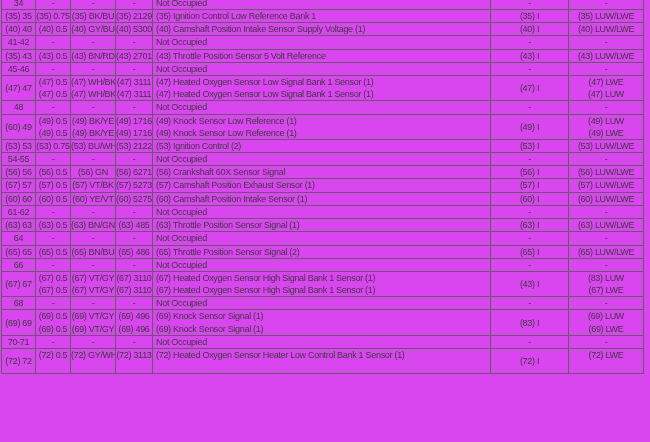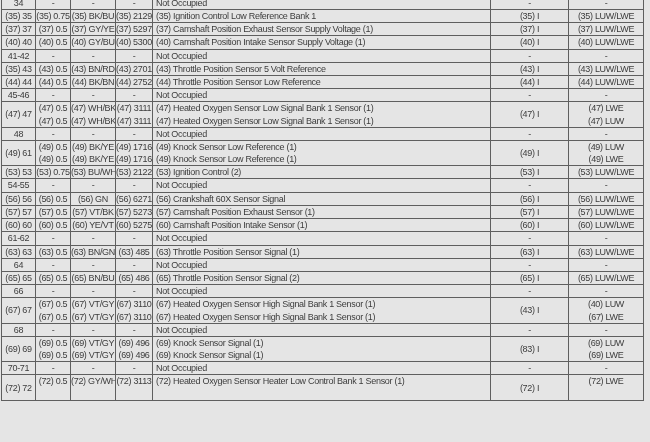--- a/index.html
+++ b/index.html
@@ -11,21 +11,21 @@
     width: 650px;
     height: 442px;
     overflow: hidden;
     font-family: "Liberation Sans", sans-serif;
   }
   .viewport {
     position: relative;
     width: 650px;
     height: 442px;
     overflow: hidden;
-    background: #e5e5e5;
+    background: #d946ef;
   }
   table.pinout {
     position: absolute;
     top: -4.3px;
     left: 1px;
     width: 642px;
     border-collapse: collapse;
     table-layout: fixed;
   }
   table.pinout td {
@@ -97,39 +97,20 @@
           </td>
           <td class="fn">
             <div class="ln">(35) Ignition Control Low Reference Bank 1</div>
           </td>
           <td>(35) I</td>
           <td>
             <div class="ln">(35) LUW/LWE</div>
           </td>
         </tr>
         <tr>
-          <td>(37) 37</td>
-          <td>
-            <div class="ln">(37) 0.5</div>
-          </td>
-          <td>
-            <div class="ln">(37) GY/YE</div>
-          </td>
-          <td>
-            <div class="ln">(37) 5297</div>
-          </td>
-          <td class="fn">
-            <div class="ln">(37) Camshaft Position Exhaust Sensor Supply Voltage (1)</div>
-          </td>
-          <td>(37) I</td>
-          <td>
-            <div class="ln">(37) LUW/LWE</div>
-          </td>
-        </tr>
-        <tr>
           <td>(40) 40</td>
           <td>
             <div class="ln">(40) 0.5</div>
           </td>
           <td>
             <div class="ln">(40) GY/BU</div>
           </td>
           <td>
             <div class="ln">(40) 5300</div>
           </td>
@@ -170,39 +151,20 @@
           </td>
           <td>
             <div class="ln">(43) 2701</div>
           </td>
           <td class="fn">
             <div class="ln">(43) Throttle Position Sensor 5 Volt Reference</div>
           </td>
           <td>(43) I</td>
           <td>
             <div class="ln">(43) LUW/LWE</div>
-          </td>
-        </tr>
-        <tr>
-          <td>(44) 44</td>
-          <td>
-            <div class="ln">(44) 0.5</div>
-          </td>
-          <td>
-            <div class="ln">(44) BK/BN</div>
-          </td>
-          <td>
-            <div class="ln">(44) 2752</div>
-          </td>
-          <td class="fn">
-            <div class="ln">(44) Throttle Position Sensor Low Reference</div>
-          </td>
-          <td>(44) I</td>
-          <td>
-            <div class="ln">(44) LUW/LWE</div>
           </td>
         </tr>
         <tr>
           <td>45-46</td>
           <td>
             <div class="ln">-</div>
           </td>
           <td>
             <div class="ln">-</div>
           </td>
@@ -254,21 +216,21 @@
           </td>
           <td class="fn">
             <div class="ln">Not Occupied</div>
           </td>
           <td>-</td>
           <td>
             <div class="ln">-</div>
           </td>
         </tr>
         <tr>
-          <td>(49) 61</td>
+          <td>(60) 49</td>
           <td>
             <div class="ln">(49) 0.5</div>
             <div class="ln">(49) 0.5</div>
           </td>
           <td>
             <div class="ln">(49) BK/YE</div>
             <div class="ln">(49) BK/YE</div>
           </td>
           <td>
             <div class="ln">(49) 1716</div>
@@ -487,21 +449,21 @@
           <td>
             <div class="ln">(67) 3110</div>
             <div class="ln">(67) 3110</div>
           </td>
           <td class="fn">
             <div class="ln">(67) Heated Oxygen Sensor High Signal Bank 1 Sensor (1)</div>
             <div class="ln">(67) Heated Oxygen Sensor High Signal Bank 1 Sensor (1)</div>
           </td>
           <td>(43) I</td>
           <td>
-            <div class="ln">(40) LUW</div>
+            <div class="ln">(83) LUW</div>
             <div class="ln">(67) LWE</div>
           </td>
         </tr>
         <tr>
           <td>68</td>
           <td>
             <div class="ln">-</div>
           </td>
           <td>
             <div class="ln">-</div>

